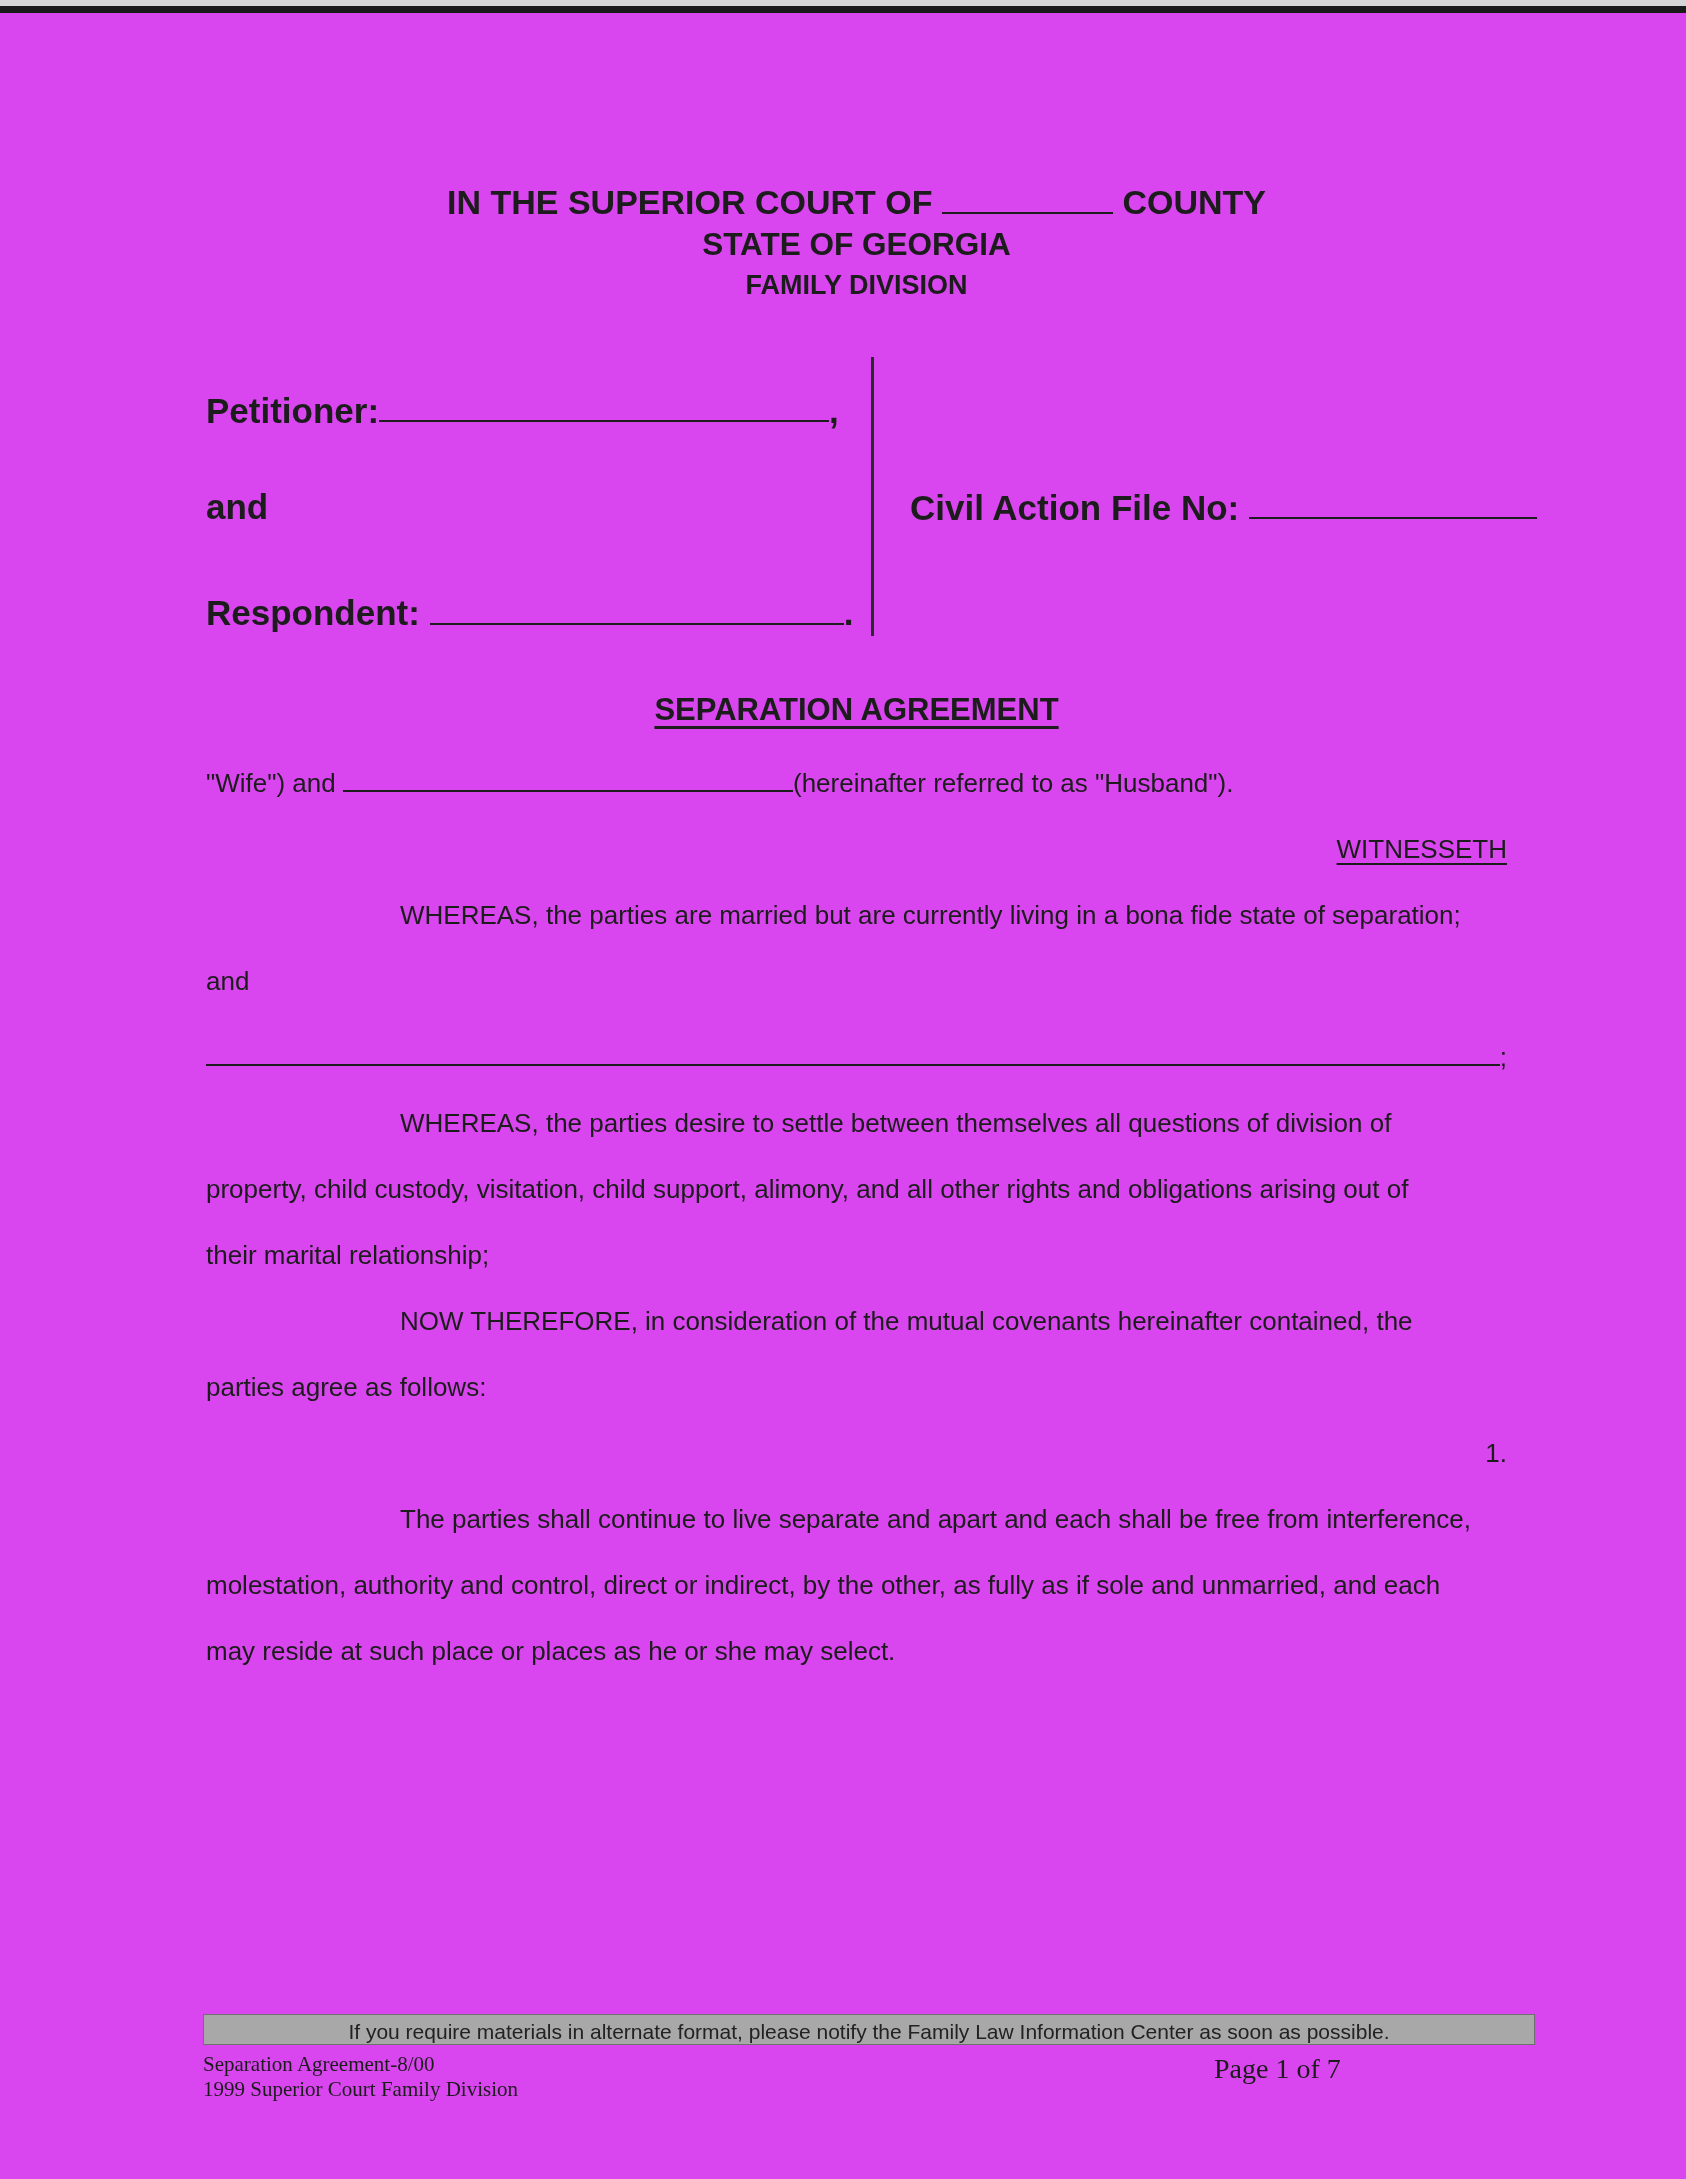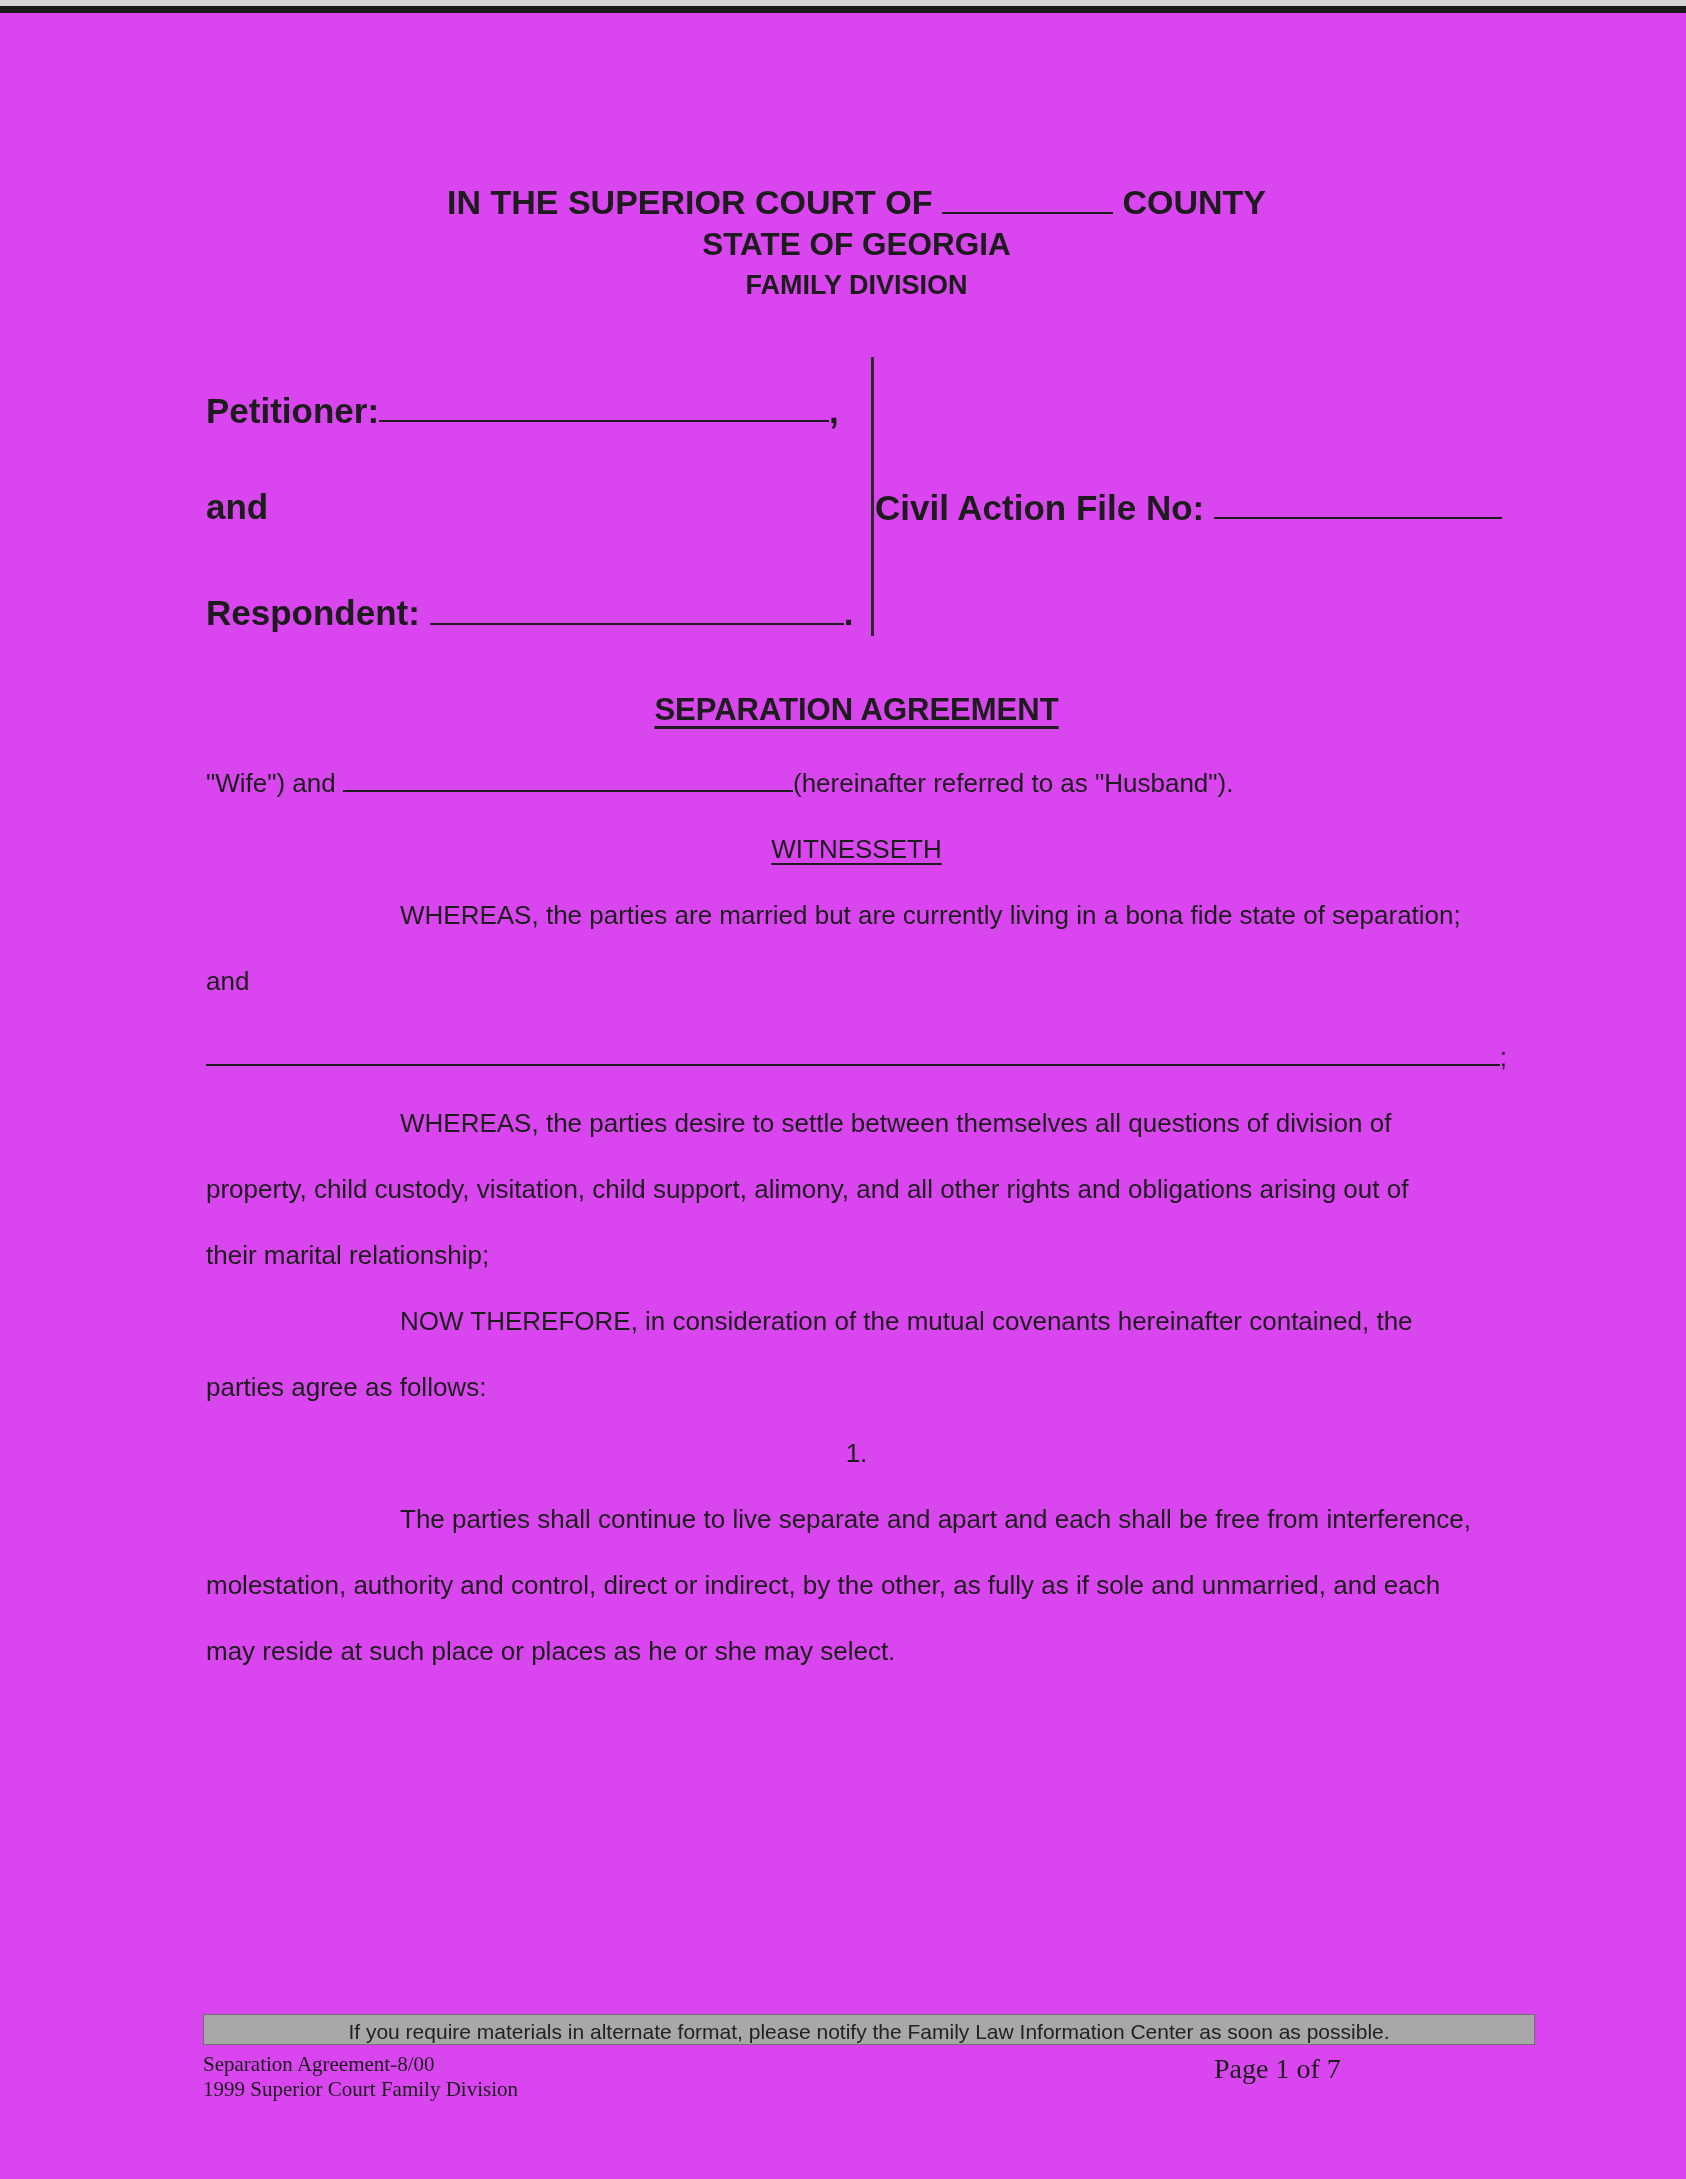--- a/index.html
+++ b/index.html
@@ -70,21 +70,21 @@
   .cap-divider {
     position: absolute;
     left: 665px;
     top: -27px;
     height: 279px;
     width: 2.7px;
     background: #2a2a2a;
   }
   .cap-right {
     position: absolute;
-    left: 669px;
+    left: 704px;
     top: 97px;
     line-height: 36px;
     white-space: nowrap;
   }
 
   
   .doc-title {
     margin-top: 59px;
     text-align: center;
     font-size: 31px;
@@ -98,21 +98,21 @@
   }
 
   
   .body-text {
     margin-top: 20px;
     font-size: 26px;
     line-height: 66px;
   }
   .line { white-space: nowrap; }
   .indent { padding-left: 194px; }
-  .center { text-align: center; }
+  .center { text-align: right; }
   .underlined {
     text-decoration: underline;
     text-underline-offset: 5.4px;
     text-decoration-thickness: 1.8px;
   }
   .fullline {
     display: flex;
     align-items: baseline;
   }
   .fill-blank {

